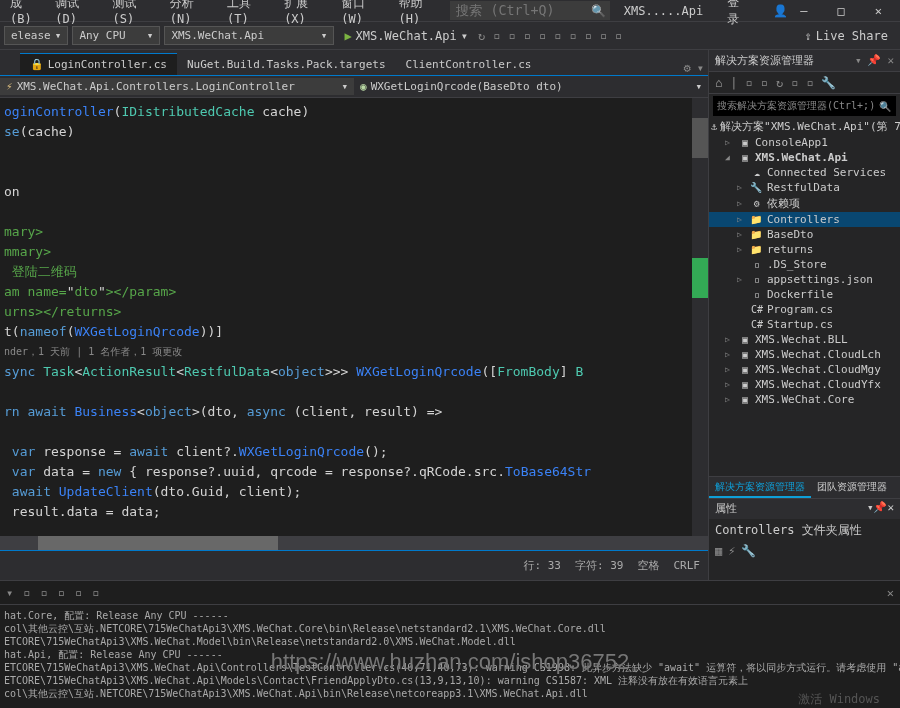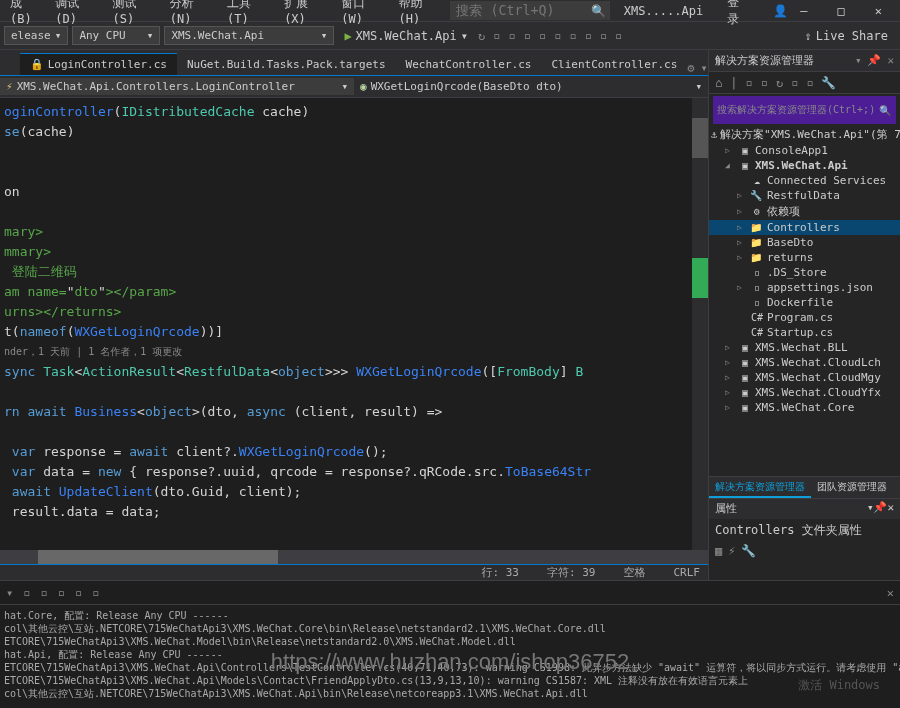--- a/index.html
+++ b/index.html
@@ -26,44 +26,44 @@
 .breadcrumb{height:22px;background:#2d2d30;display:flex;align-items:center;font-size:11px;border-bottom:1px solid #3e3e42}
 .breadcrumb .bc{padding:2px 6px;display:flex;align-items:center;gap:4px;color:#ccc;flex:1}
 .breadcrumb .bc:first-child{background:#3c3c3c}
 .code{flex:1;font-family:Consolas,monospace;font-size:13px;padding:4px 0 4px 4px;line-height:20px;position:relative;overflow:hidden}
 .code .line{white-space:pre}
 .minimap{position:absolute;right:0;top:0;width:16px;height:100%;background:#2d2d30}
 .minimap .mark{background:#555;width:100%;height:40px;margin-top:20px}
 .hl{color:#4ec9b0}.kw{color:#569cd6}.cm{color:#57a64a}.fn{color:#3b82f6}.op{color:#d4d4d4}
 .hscroll{height:14px;background:#3e3e42;position:relative}
 .hscroll .thumb{position:absolute;height:100%;background:#686868;left:38px;width:240px}
-.status{height:16px;background:#2d2d30;display:flex;align-items:center;justify-content:flex-end;gap:28px;padding:0 8px;color:#aaa;font-size:11px;border-top:1px solid #007acc}
+.status{height:30px;background:#2d2d30;display:flex;align-items:center;justify-content:flex-end;gap:14px;padding:0 8px;color:#aaa;font-size:11px;border-top:1px solid #007acc}
 .explorer{width:192px;background:#252526;display:flex;flex-direction:column;border-left:1px solid #3e3e42}
 .panel-hdr{height:22px;background:#2d2d30;display:flex;align-items:center;padding:0 6px;color:#ccc;font-size:11px;justify-content:space-between;border-bottom:1px solid #3e3e42}
 .panel-hdr .icons{display:flex;gap:6px;color:#888}
 .exp-tb{height:22px;display:flex;align-items:center;gap:8px;padding:0 6px;color:#888;border-bottom:1px solid #3e3e42}
-.exp-search{height:28px;background:#4c1d95;margin:2px 4px;padding:2px 4px;color:#888;font-size:10px;display:flex;align-items:center;justify-content:space-between}
+.exp-search{height:20px;background:#000000;margin:2px 4px;padding:2px 4px;color:#888;font-size:10px;display:flex;align-items:center;justify-content:space-between}
 .tree{flex:1;overflow:auto;font-size:11px}
 .tree .node{display:flex;align-items:center;padding:1px 0;gap:3px;color:#ccc;white-space:nowrap}
 .tree .node.sel{background:#094771}
 .tree .ic{width:14px;text-align:center;font-size:10px}
 .tree .arrow{width:10px;color:#888;font-size:8px}
 .tree .fold{color:#d7ba7d}
 .exp-tabs{height:22px;background:#2d2d30;display:flex;font-size:10px;border-top:1px solid #3e3e42}
 .exp-tabs span{padding:3px 6px;color:#ccc}
 .exp-tabs span.active{color:#0e9fd8;border-bottom:2px solid #0e9fd8}
 .props{background:#252526;border-top:1px solid #3e3e42}
 .props-hdr{height:20px;background:#2d2d30;padding:2px 6px;display:flex;justify-content:space-between;color:#ccc;font-size:11px}
 .props-sub{padding:3px 6px;color:#ccc;font-size:12px}
 .props-tb{padding:2px 6px;display:flex;gap:6px;color:#888}
 .output{height:136px;background:#1e1e1e;border-top:1px solid #3e3e42;display:flex;flex-direction:column}
 .out-tb{height:24px;display:flex;align-items:center;gap:10px;padding:0 6px;color:#888;border-bottom:1px solid #3e3e42}
 .out-txt{flex:1;font-family:Consolas,monospace;font-size:10px;color:#aaa;padding:4px;line-height:13px;white-space:nowrap;overflow:hidden;position:relative}
 .watermark{position:absolute;top:50%;left:50%;transform:translate(-50%,-50%);font-size:22px;color:#777;font-family:Arial}
-.act-win{position:absolute;bottom:14px;right:20px;color:#555;font-size:12px;text-align:left}
+.act-win{position:absolute;bottom:0;right:20px;color:#555;font-size:12px;text-align:left}
 </style>
 </head>
 <body>
 
 <div class="menubar">
   <span>成(B)</span>
   <span>调试(D)</span>
   <span>测试(S)</span>
   <span>分析(N)</span>
   <span>工具(T)</span>
@@ -126,23 +126,20 @@
   <div class="editor-area">
     <div class="tabs">
       <div class="tab active">
           <span>🔒</span>
           <span>LoginController.cs</span>
         </div>
       <div class="tab">
           <span>NuGet.Build.Tasks.Pack.targets</span>
         </div>
       <div class="tab">
-          <span>WechatController.cs</span>
-        </div>
-      <div class="tab">
           <span>ClientController.cs</span>
         </div>
       <div class="tab-icons">
           <span>⚙</span>
           <span>▾</span>
         </div>
     </div>
     <div class="breadcrumb">
       <div class="bc">
           <span style="color:#d7ba7d">⚡</span>

